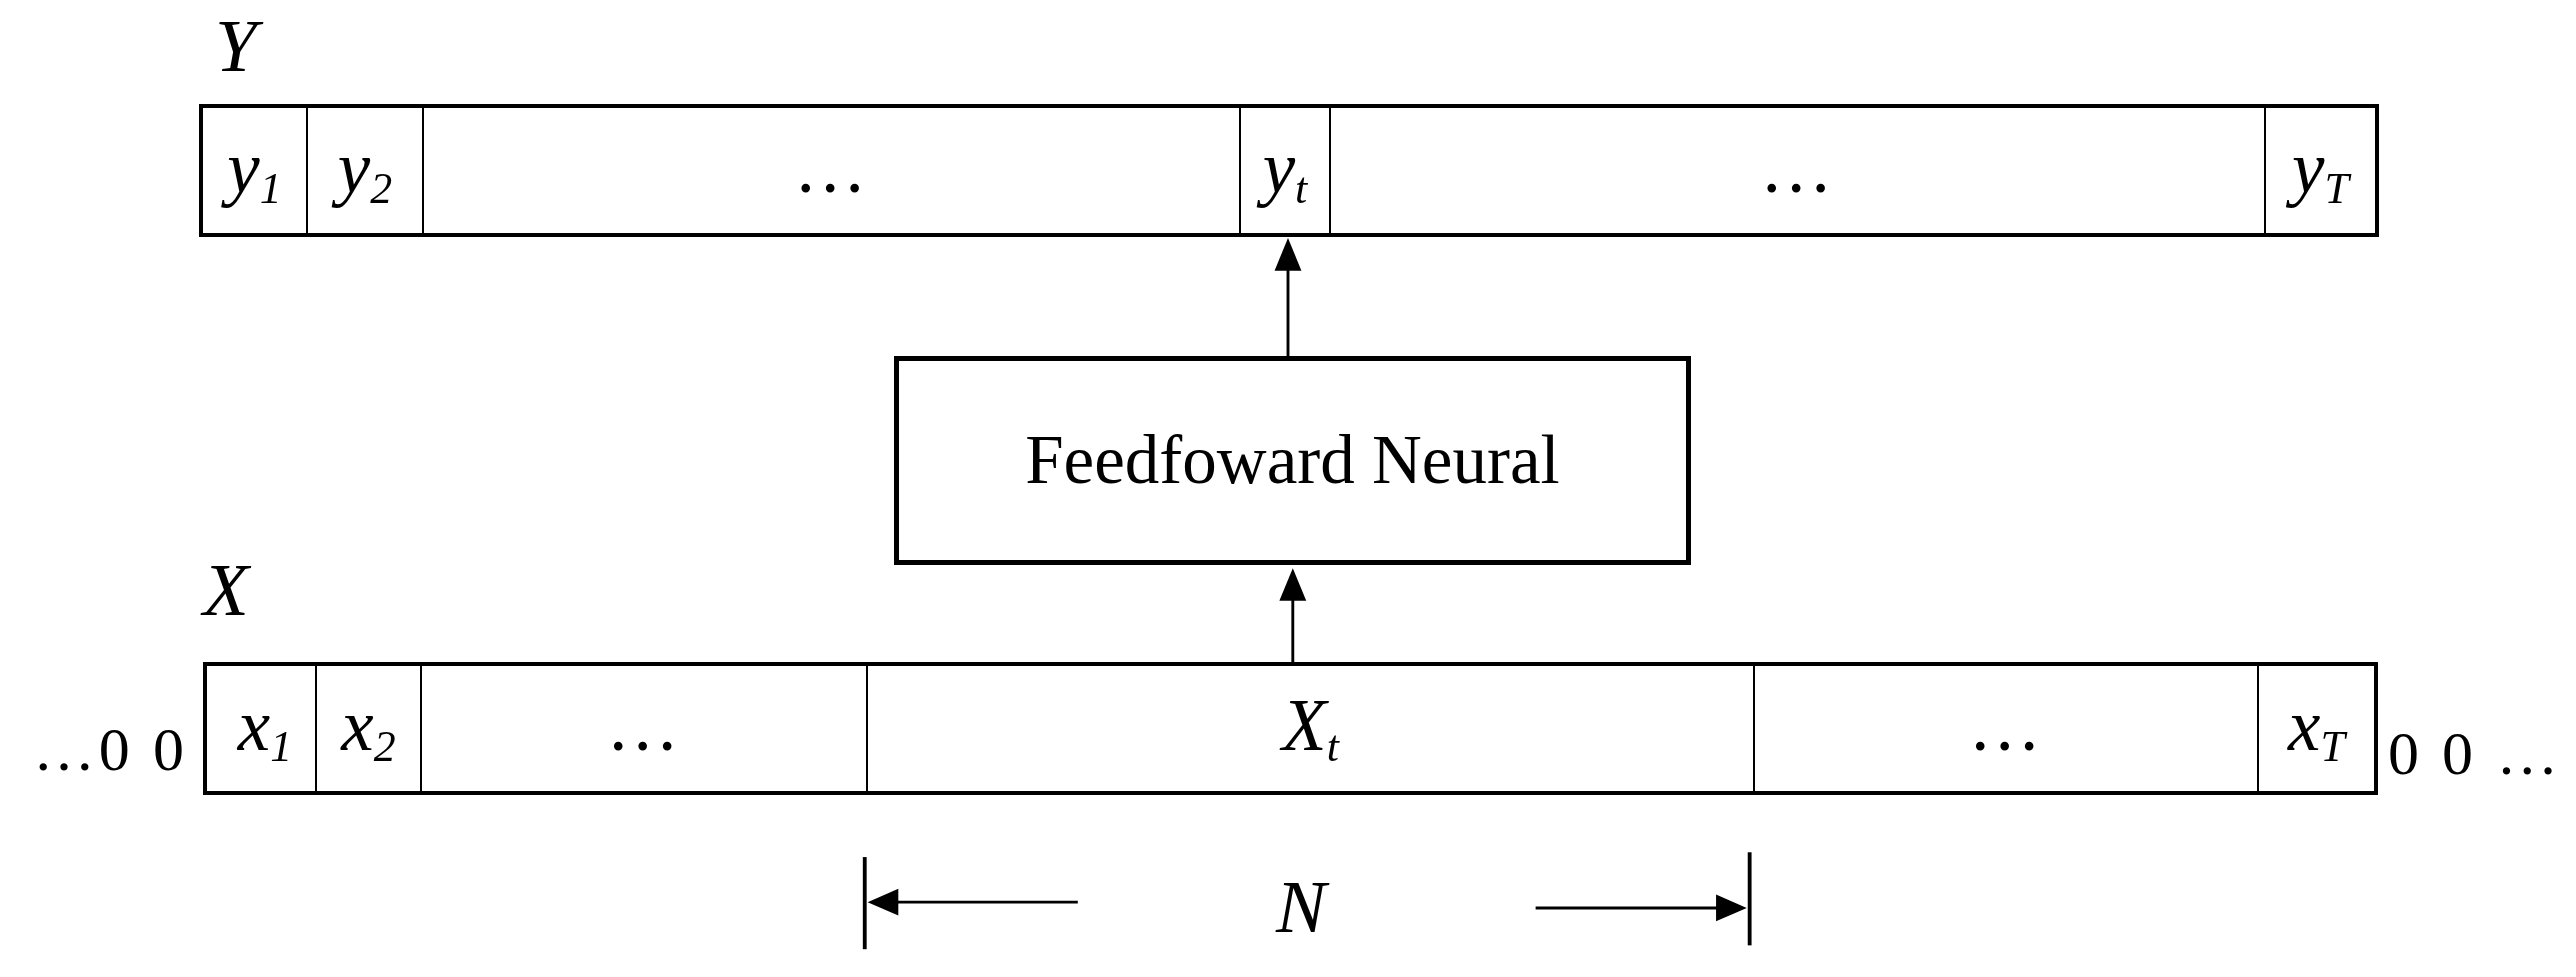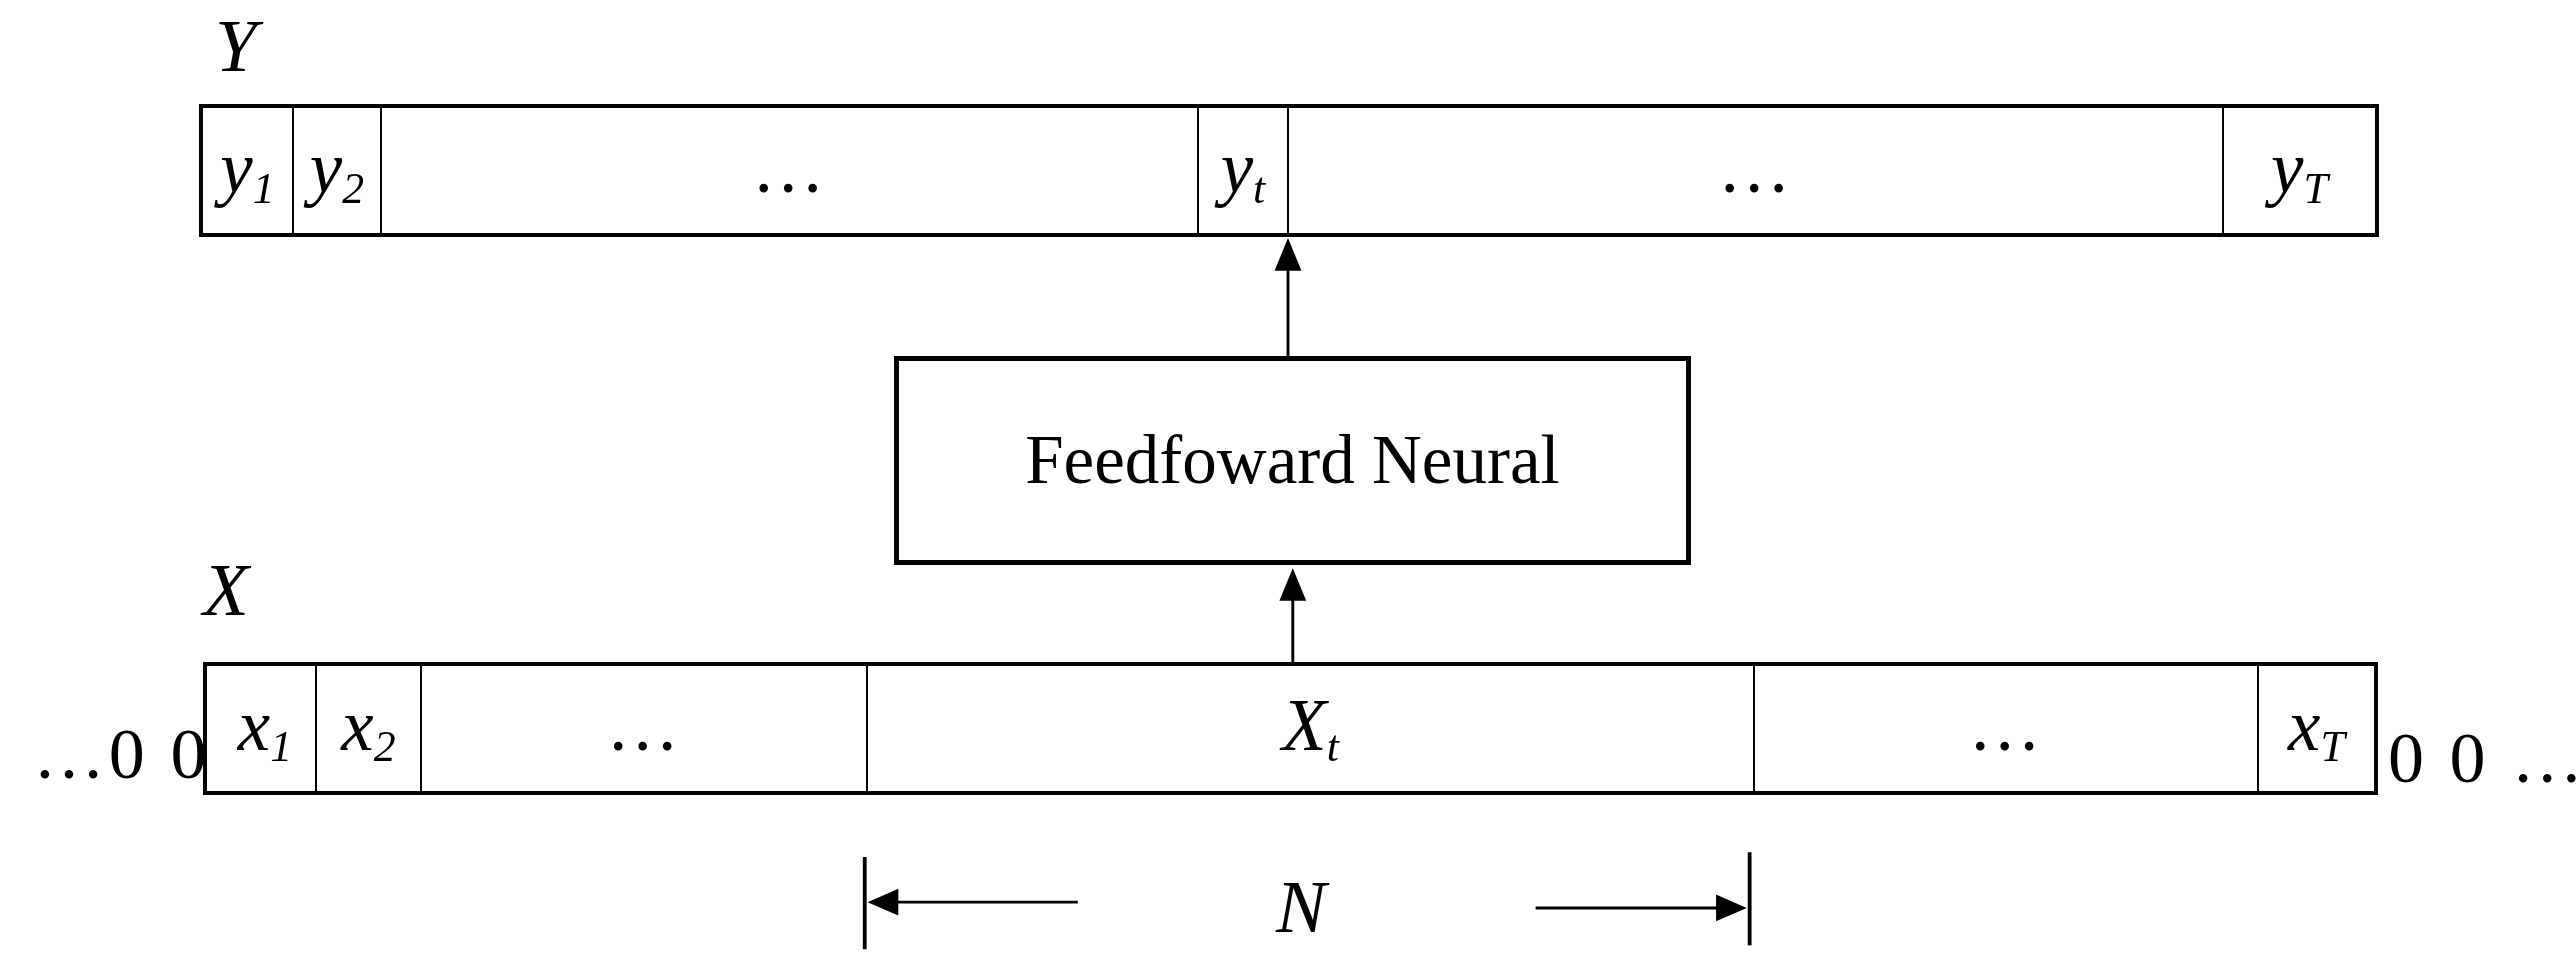--- a/index.html
+++ b/index.html
@@ -49,21 +49,21 @@
   .seq-label{
     position:absolute;
     font-style:italic;
     font-size:75px;line-height:1;
   }
   .y-label{left:215px;top:7.7px;}
   .x-label{left:203px;top:552px;}
   .n-label{left:1248px;top:869px;width:106px;text-align:center;}
   .pad-text{
     position:absolute;
-    font-size:72px;line-height:1;
+    font-size:62px;line-height:1;
     white-space:nowrap;
     letter-spacing:3.8px;
   }
   .pad-left{left:33px;top:718px;}
   .pad-right{left:2388px;top:722px;}
   
   .overlay{
     position:absolute;left:0;top:0;width:2576px;height:978px;
     pointer-events:none;
   }
@@ -71,24 +71,24 @@
   .overlay polygon{fill:#000;stroke:none;}
 </style>
 </head>
 <body>
 
 <div class="canvas">
 
   <div class="seq-label y-label">Y</div>
 
   <div class="bar y-bar">
-    <div class="cell divider" style="width:91px">
+    <div class="cell divider" style="width:105px">
       <span class="lbl"><span>y</span><span class="sub">1</span></span>
     </div>
-    <div class="cell divider" style="width:88px">
+    <div class="cell divider" style="width:116px">
       <span class="lbl"><span>y</span><span class="sub">2</span></span>
     </div>
     <div class="cell divider" style="width:817px">
       <span class="lbl"><span>…</span><span class="sub"></span></span>
     </div>
     <div class="cell divider" style="width:90px">
       <span class="lbl"><span>y</span><span class="sub">t</span></span>
     </div>
     <div class="cell divider" style="width:935px">
       <span class="lbl"><span>…</span><span class="sub"></span></span>

